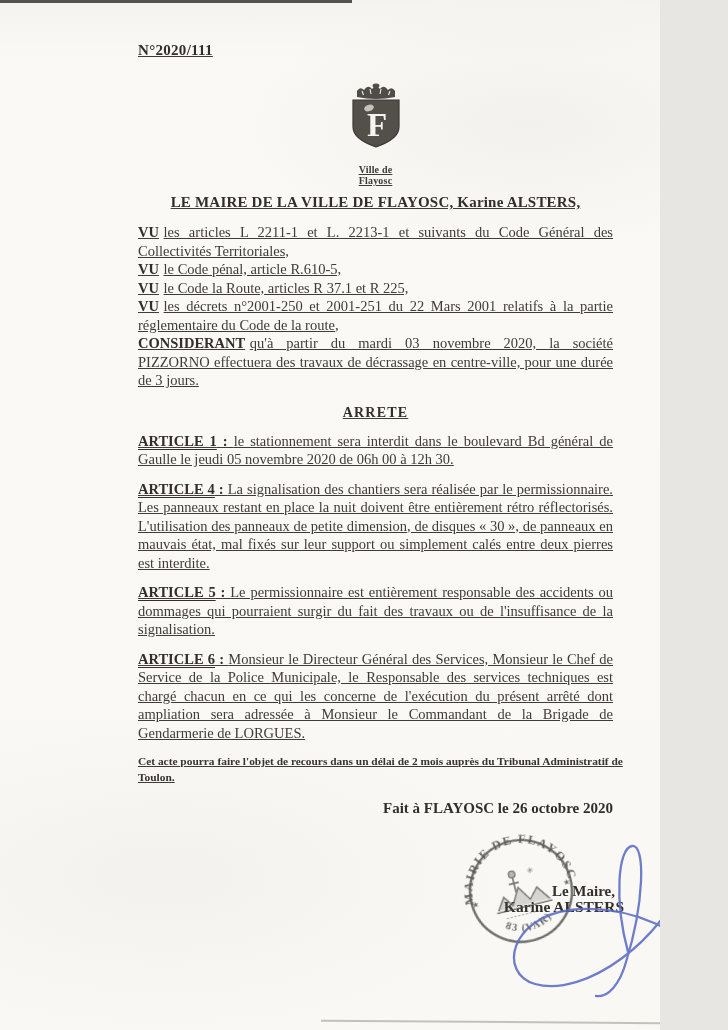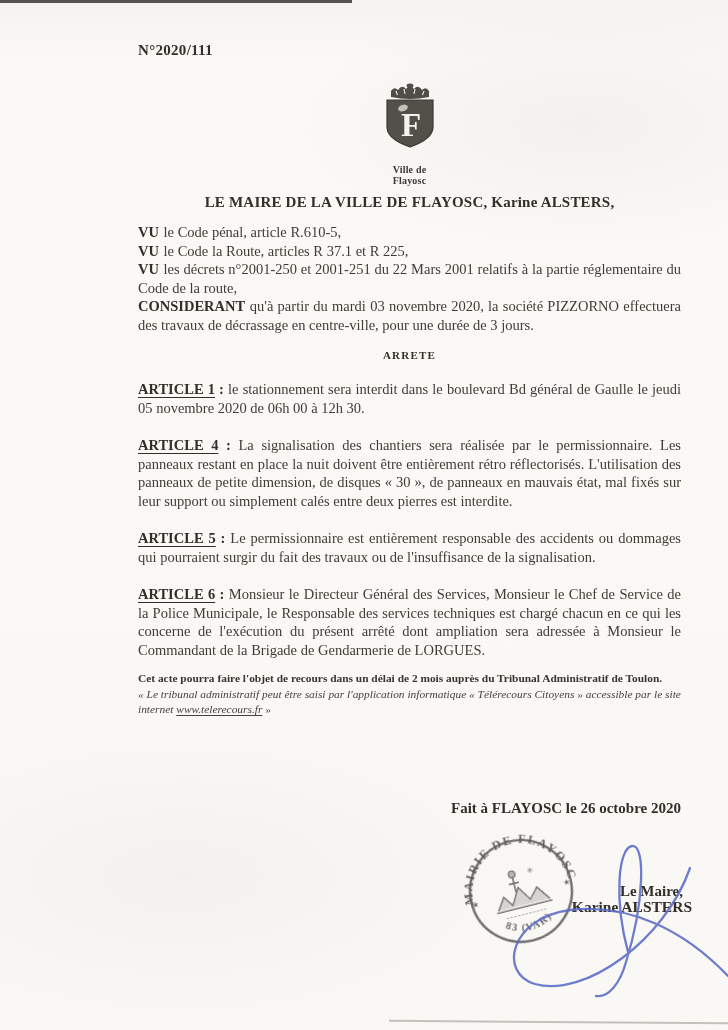--- a/index.html
+++ b/index.html
@@ -7,42 +7,43 @@
     --shield:#535049; --stamp:#4b4a47; --sig:#5b6cc7;
   }
   *{margin:0;padding:0;box-sizing:border-box;}
   html,body{width:728px;height:1030px;}
   body{
     font-family:"Liberation Serif","DejaVu Serif",serif;
     color:var(--ink,#403b36);
     background:#e8e6e2;
   }
   .page{
-    position:relative;width:728px;height:1030px;overflow:hidden;
+    position:relative;width:660px;height:1030px;overflow:hidden;
     background:
       radial-gradient(ellipse 420px 180px at 80% 12%, rgba(210,205,196,.18), transparent 70%),
       radial-gradient(ellipse 500px 220px at 25% 85%, rgba(205,200,192,.14), transparent 70%),
       linear-gradient(180deg,#f4f3ef 0%, #faf9f6 6%, var(--paper,#f9f8f5) 100%);
+    text-decoration: underline;
   }
   .artifact-top{position:absolute;top:0;left:0;width:352px;height:3px;background:#201d1a;opacity:.75;}
   .artifact-bottom{position:absolute;bottom:7px;right:-6px;width:345px;height:2px;background:#98948c;opacity:.55;transform:rotate(.4deg);}
   .content{padding:42px 47px 0 138px;}
   .doc-number{font-size:15px;font-weight:bold;color:var(--ink-bold,#332e29);letter-spacing:.3px;}
   
   .logo-block{text-align:center;margin-top:24px;line-height:0;}
   .crest{display:inline-block;filter:blur(.2px);}
   .logo-caption{font-size:10px;line-height:11px;color:#3d3935;margin-top:1px;font-weight:bold;letter-spacing:.2px;}
   .title{margin-top:8px;text-align:center;font-weight:bold;font-size:15px;color:var(--ink-bold,#332e29);letter-spacing:.2px;}
   
   .vu-block{margin-top:12px;}
   .para{font-size:14.5px;line-height:18.5px;text-align:justify;color:var(--ink,#403b36);}
   .b-label{font-weight:bold;color:var(--ink-bold,#332e29);margin-right:.32em;}
   .considerant{margin-top:0;}
-  .arrete{margin-top:15px;text-align:center;font-weight:bold;font-size:11px;letter-spacing:1.2px;color:var(--ink-bold,#332e29);}
-  .article{margin-top:19px;}
+  .arrete{margin-top:15px;text-align:center;font-weight:bold;font-size:14px;letter-spacing:1.2px;color:var(--ink-bold,#332e29);}
+  .article{margin-top:11px;}
   .art-label{
     font-weight:bold;color:var(--ink-bold,#332e29);
     text-decoration:underline;text-decoration-thickness:1.3px;text-underline-offset:3px;
   }
   .art-sep{font-weight:bold;color:var(--ink-bold,#332e29);}
   
   .recours{margin-top:12px;margin-right:-20px;font-size:11.4px;line-height:15.5px;}
   .recours .l1{font-weight:bold;color:#38342f;}
   .recours .l2{font-style:italic;color:#45413c;}
   .recours .link{text-decoration:underline;text-underline-offset:2px;}
@@ -75,37 +76,37 @@
       </svg>
       <div class="logo-caption">
         <div>Ville de</div>
         <div>Flayosc</div>
       </div>
     </div>
 
     <div class="title">LE MAIRE DE LA VILLE DE FLAYOSC, Karine ALSTERS,</div>
 
     <div class="vu-block">
+      <p class="para"><span class="b-label">VU</span><span>les articles L 2211-1 et L. 2213-1 et suivants du Code Général des Collectivités Territoriales,</span></p>
       <p class="para"><span class="b-label">VU</span><span>le Code pénal, article R.610-5,</span></p>
       <p class="para"><span class="b-label">VU</span><span>le Code la Route, articles R 37.1 et R 225,</span></p>
       <p class="para"><span class="b-label">VU</span><span>les décrets n°2001-250 et 2001-251 du 22 Mars 2001 relatifs à la partie réglementaire du Code de la route,</span></p>
     </div>
 
     <p class="para considerant"><span class="b-label">CONSIDERANT</span><span>qu'à partir du mardi 03 novembre 2020, la société PIZZORNO effectuera des travaux de décrassage en centre-ville, pour une durée de 3 jours.</span></p>
 
     <div class="arrete">ARRETE</div>
 
     <p class="para article"><span class="art-label">ARTICLE 1</span><span class="art-sep"> : </span><span>le stationnement sera interdit dans le boulevard Bd général de Gaulle le jeudi 05 novembre 2020 de 06h 00 à 12h 30.</span></p>
     <p class="para article"><span class="art-label">ARTICLE 4</span><span class="art-sep"> : </span><span>La signalisation des chantiers sera réalisée par le permissionnaire. Les panneaux restant en place la nuit doivent être entièrement rétro réflectorisés. L'utilisation des panneaux de petite dimension, de disques « 30 », de panneaux en mauvais état, mal fixés sur leur support ou simplement calés entre deux pierres est interdite.</span></p>
     <p class="para article"><span class="art-label">ARTICLE 5</span><span class="art-sep"> : </span><span>Le permissionnaire est entièrement responsable des accidents ou dommages qui pourraient surgir du fait des travaux ou de l'insuffisance de la signalisation.</span></p>
     <p class="para article"><span class="art-label">ARTICLE 6</span><span class="art-sep"> : </span><span>Monsieur le Directeur Général des Services, Monsieur le Chef de Service de la Police Municipale, le Responsable des services techniques est chargé chacun en ce qui les concerne de l'exécution du présent arrêté dont ampliation sera adressée à Monsieur le Commandant de la Brigade de Gendarmerie de LORGUES.</span></p>
 
     <div class="recours">
       <div class="l1">Cet acte pourra faire l'objet de recours dans un délai de 2 mois auprès du Tribunal Administratif de Toulon.</div>
-      <div class="l2"><span>« Le tribunal administratif peut être saisi par l'application informatique « Télérecours Citoyens » accessible par le site internet </span><span class="link">www.telerecours.fr</span><span> »</span></div>
     </div>
   </div>
 
   <div class="place-date">Fait à FLAYOSC le 26 octobre 2020</div>
   <div class="role">Le Maire,</div>
   <div class="mayor-name">Karine ALSTERS</div>
 
   <svg class="stamp" viewBox="0 0 112 112">
     <defs>
       <path id="arcTop" d="M 12,76 A 48,48 0 1,1 100,76" fill="none"></path>

